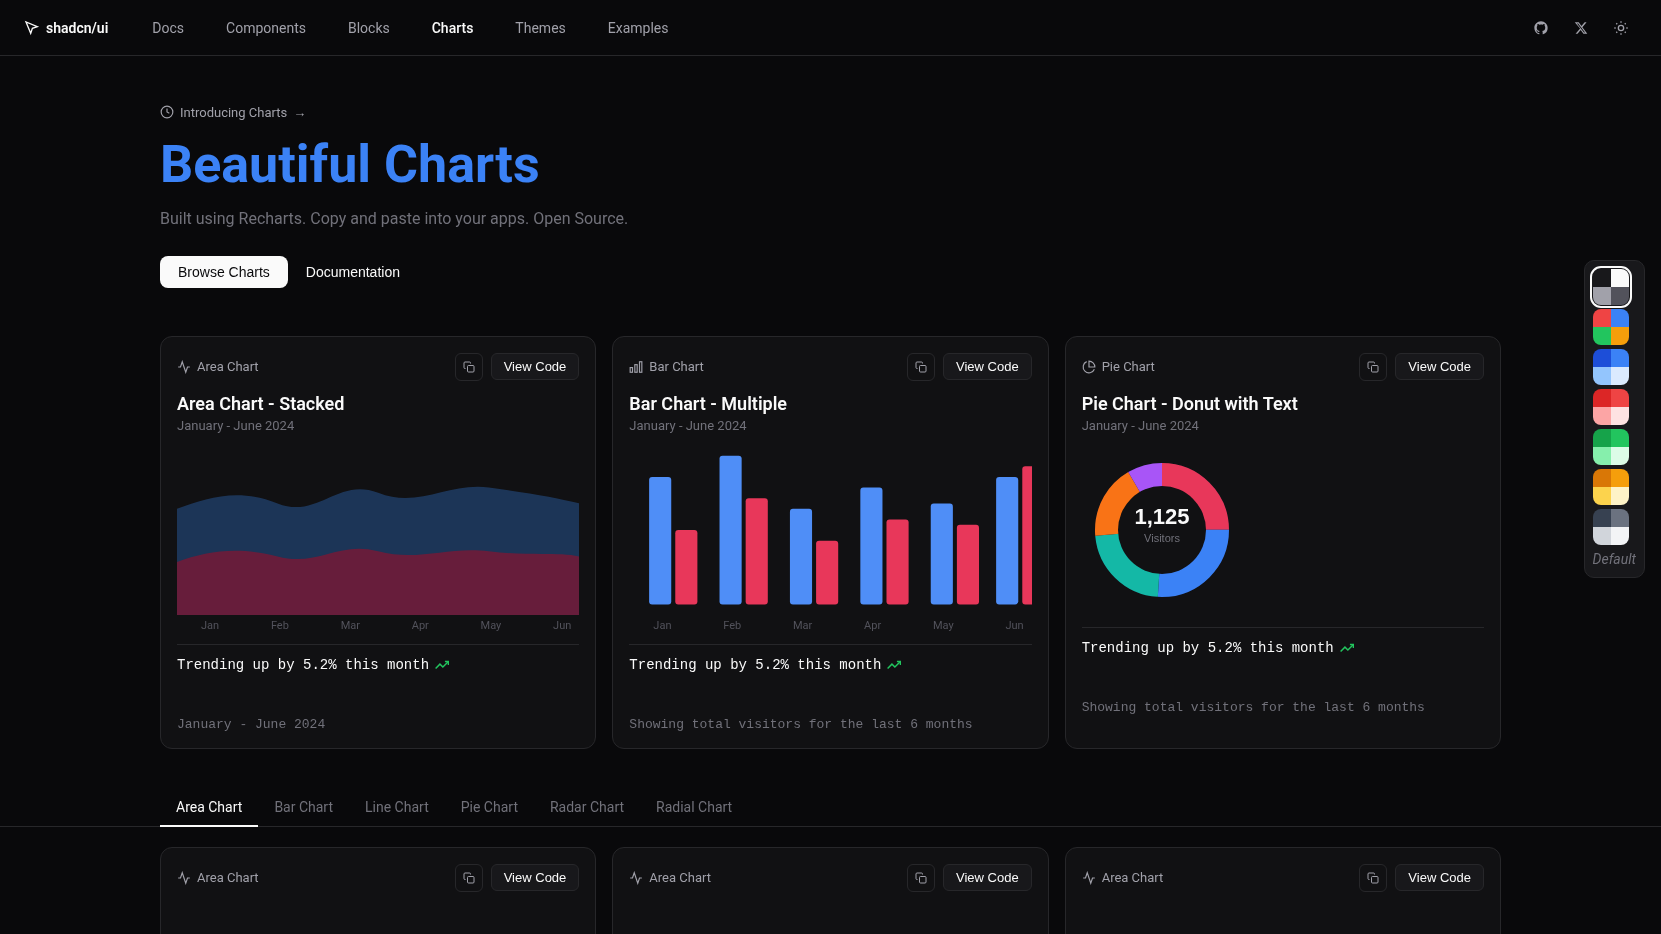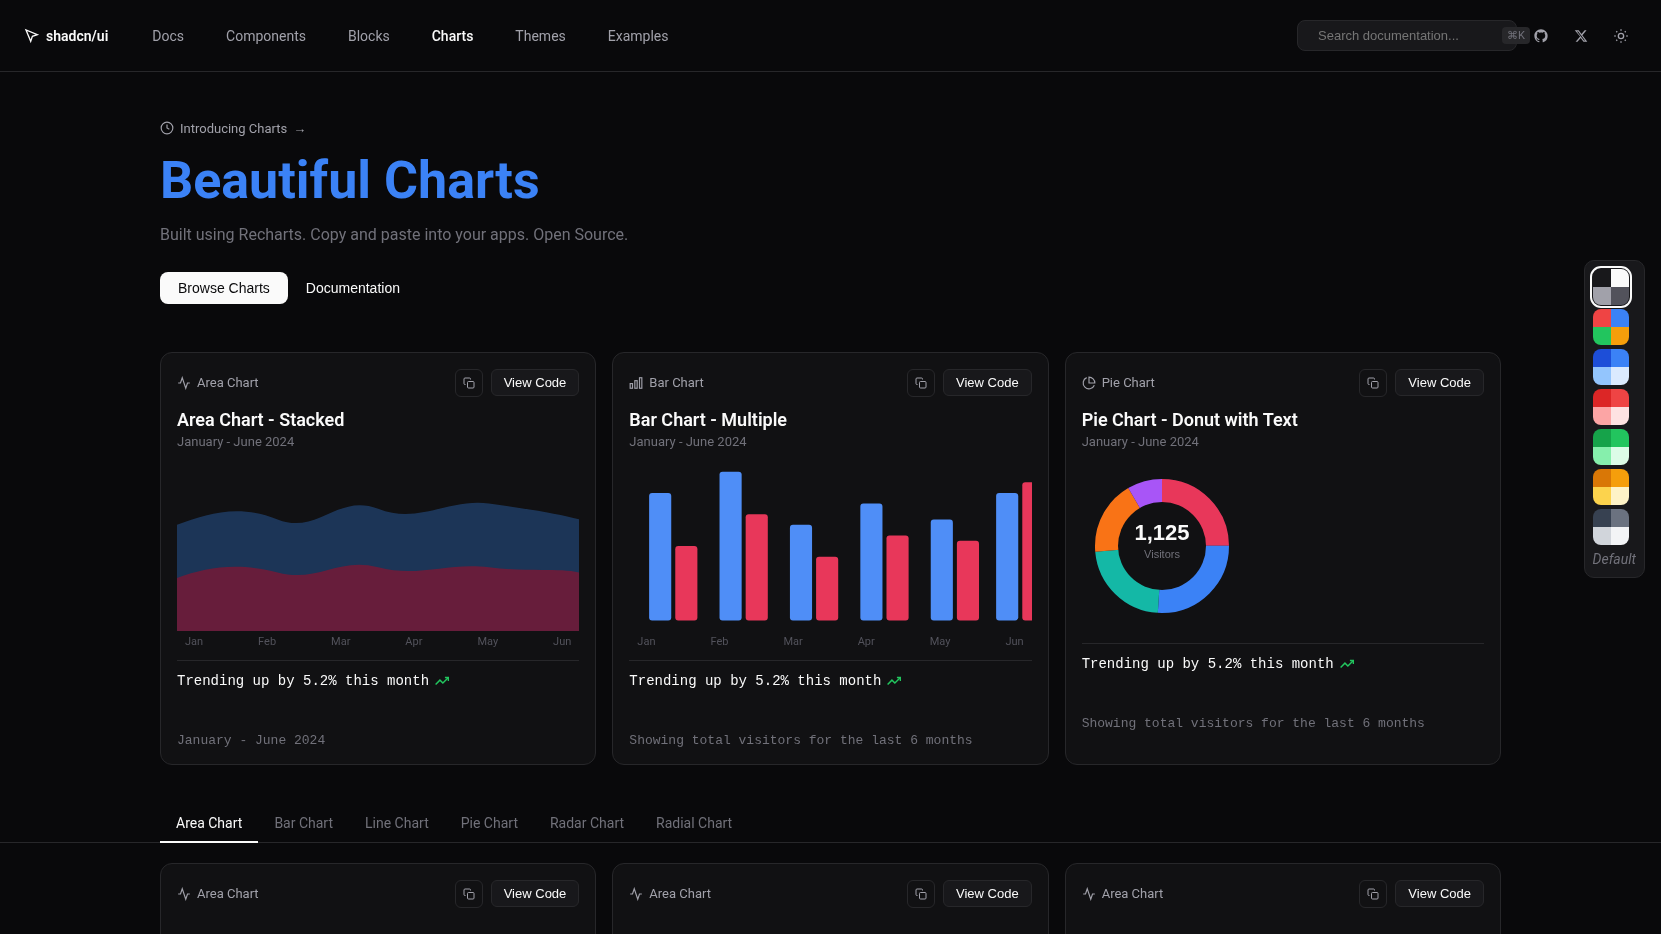--- a/index.html
+++ b/index.html
@@ -9,21 +9,21 @@
       font-family: -apple-system, BlinkMacSystemFont, 'Segoe UI', Roboto, sans-serif;
       min-height: 934px;
       overflow-x: hidden;
     }
 
     
     nav {
       display: flex;
       align-items: center;
       padding: 7px 24px;
-      height: 72px;
+      height: 56px;
       border-bottom: 1px solid #27272a;
       position: sticky;
       top: 0;
       z-index: 50;
       background: #09090b;
     }
     .nav-logo {
       display: flex;
       align-items: center;
       gap: 6px;
@@ -229,20 +229,21 @@
     }
 
     
     .area-chart-svg, .bar-chart-svg, .donut-chart-svg { width: 100%; height: 100%; }
 
     
     .x-labels {
       display: flex;
       justify-content: space-between;
       padding: 4px 8px 0;
+      margin-left: 16px;
     }
     .x-label {
       font-size: 11px;
       color: #52525b;
     }
 
     
     .category-tabs {
       padding: 24px 160px 0;
       border-bottom: 1px solid #27272a;
@@ -330,28 +331,20 @@
   </a>
   <div class="nav-links">
     <a class="nav-link">Docs</a>
     <a class="nav-link">Components</a>
     <a class="nav-link">Blocks</a>
     <a class="nav-link active">Charts</a>
     <a class="nav-link">Themes</a>
     <a class="nav-link">Examples</a>
   </div>
   <div class="nav-right">
-    <div class="search-box">
-      <svg width="14" height="14" viewBox="0 0 24 24" fill="none" stroke="#a1a1aa" stroke-width="2">
-        <circle cx="11" cy="11" r="8"></circle>
-          <path d="m21 21-4.35-4.35"></path>
-      </svg>
-      <input readonly="" placeholder="Search documentation..." style="">
-      <span class="search-kbd">⌘K</span>
-    </div>
     <div class="nav-icon-btn">
       <svg width="16" height="16" viewBox="0 0 24 24" fill="currentColor">
         <path d="M12 2C6.477 2 2 6.484 2 12.017c0 4.425 2.865 8.18 6.839 9.504.5.092.682-.217.682-.483 0-.237-.008-.868-.013-1.703-2.782.605-3.369-1.343-3.369-1.343-.454-1.158-1.11-1.466-1.11-1.466-.908-.62.069-.608.069-.608 1.003.07 1.531 1.032 1.531 1.032.892 1.53 2.341 1.088 2.91.832.092-.647.35-1.088.636-1.338-2.22-.253-4.555-1.113-4.555-4.951 0-1.093.39-1.988 1.029-2.688-.103-.253-.446-1.272.098-2.65 0 0 .84-.27 2.75 1.026A9.564 9.564 0 0112 6.844c.85.004 1.705.115 2.504.337 1.909-1.296 2.747-1.027 2.747-1.027.546 1.379.202 2.398.1 2.651.64.7 1.028 1.595 1.028 2.688 0 3.848-2.339 4.695-4.566 4.943.359.309.678.92.678 1.855 0 1.338-.012 2.419-.012 2.747 0 .268.18.58.688.482A10.019 10.019 0 0022 12.017C22 6.484 17.522 2 12 2z"></path>
       </svg>
     </div>
     <div class="nav-icon-btn">
       <svg width="14" height="14" viewBox="0 0 24 24" fill="currentColor">
         <path d="M18.244 2.25h3.308l-7.227 8.26 8.502 11.24H16.17l-4.714-6.231-5.401 6.231H2.748l7.73-8.835L1.254 2.25H8.08l4.713 6.231zm-1.161 17.52h1.833L7.084 4.126H5.117z"></path>
       </svg>
     </div>

